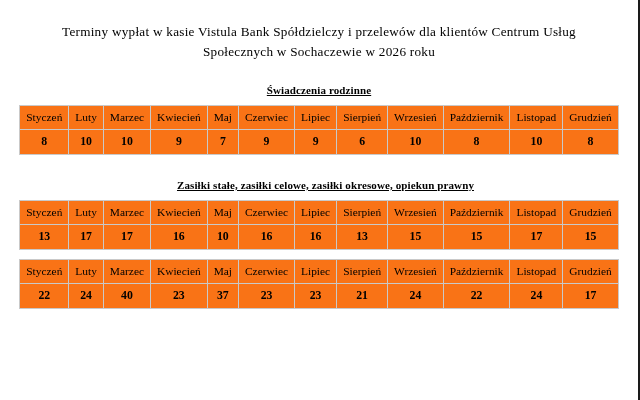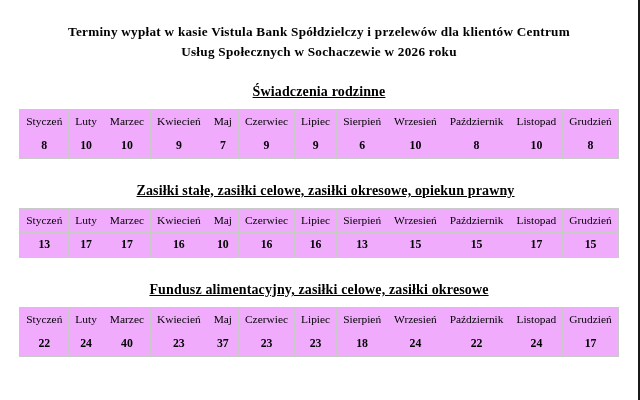--- a/index.html
+++ b/index.html
@@ -20,47 +20,47 @@
     width: 640px;
     height: 400px;
     box-sizing: border-box;
     background: #ffffff;
     border-right: 2px solid #1a1a1a;
   }
   #doc-title {
     margin: 0;
     padding: 22px 60px 0 60px;
     font-size: 13.2px;
-    font-weight: bold;
+    font-weight: normal;
     line-height: 1.55;
     text-align: center;
     letter-spacing: 0.02em;
   }
   .section {
     margin: 0;
     padding: 0;
   }
   .section-heading {
     text-align: center;
-    font-size: 14px;
+    font-size: 11px;
     font-weight: bold;
     text-decoration: underline;
     letter-spacing: 0.01em;
     margin: 0;
     padding: 0;
   }
   #section-1 .section-heading { padding-top: 21px; }
   #section-2 .section-heading { padding-top: 24px; padding-left: 13px; }
   #section-3 .section-heading { padding-top: 24px; }
   table.month-table {
     border-collapse: collapse;
     margin: 9px auto 0 auto;
     width: 583px;
     table-layout: auto;
-    background: #f0abfc;
+    background: #f97316;
   }
   table.month-table td,
   table.month-table th {
     border: 1px solid #c9c9c9;
     padding: 3px 6px 3px 6px;
     text-align: center;
     vertical-align: middle;
     font-weight: normal;
     white-space: nowrap;
   }
@@ -156,21 +156,20 @@
           <td>15</td>
           <td>15</td>
           <td>17</td>
           <td>15</td>
         </tr>
       </tbody>
     </table>
   </div>
 
   <div class="section" id="section-3">
-    <div class="section-heading">Fundusz alimentacyjny, zasiłki celowe, zasiłki okresowe</div>
     <table class="month-table">
       <thead>
         <tr>
           <th>Styczeń</th>
           <th>Luty</th>
           <th>Marzec</th>
           <th>Kwiecień</th>
           <th>Maj</th>
           <th>Czerwiec</th>
           <th>Lipiec</th>
@@ -183,21 +182,21 @@
       </thead>
       <tbody>
         <tr>
           <td>22</td>
           <td>24</td>
           <td>40</td>
           <td>23</td>
           <td>37</td>
           <td>23</td>
           <td>23</td>
-          <td>18</td>
+          <td>21</td>
           <td>24</td>
           <td>22</td>
           <td>24</td>
           <td>17</td>
         </tr>
       </tbody>
     </table>
   </div>
 
 </div>

